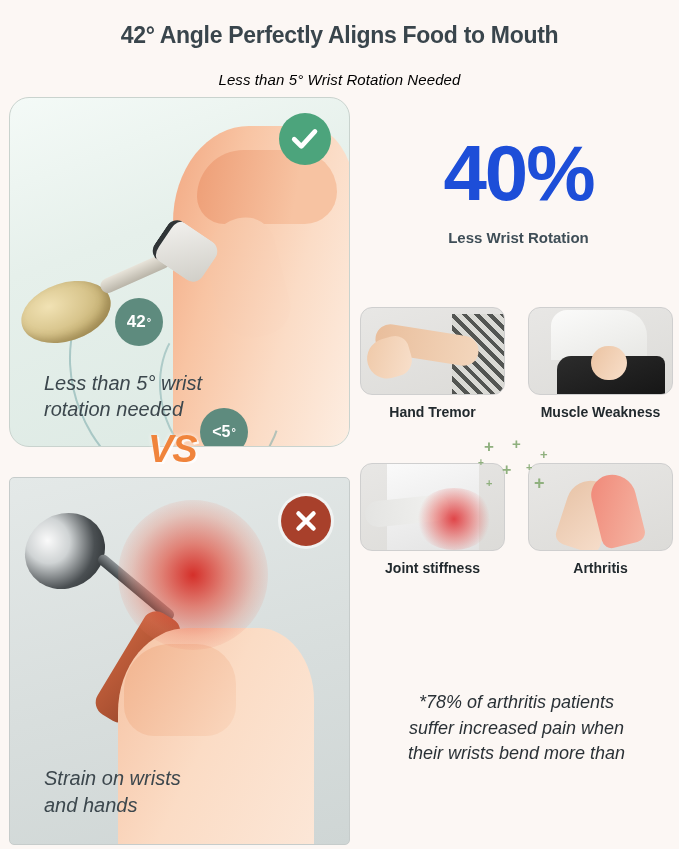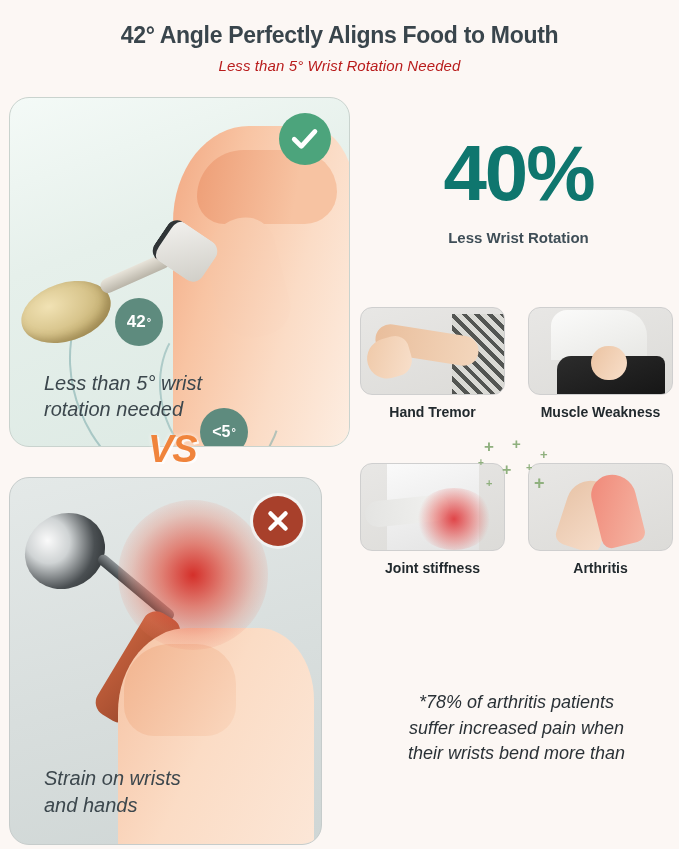--- a/index.html
+++ b/index.html
@@ -11,34 +11,34 @@
   }
   .page { position: relative; width: 679px; height: 849px; background: #FCF7F4; }
 
   
   .header { position: absolute; top: 22px; left: 0; width: 679px; text-align: center; }
   .headline {
     font-size: 23px; font-weight: bold; color: #39454C;
     letter-spacing: -0.3px; line-height: 1.2;
   }
   .subheadline {
-    margin-top: 7px; font-size: 15px; font-style: italic;
-    color: #b91c1c; letter-spacing: 0.1px;
+    margin-top: 21px; font-size: 15px; font-style: italic;
+    color: #000000; letter-spacing: 0.1px;
   }
 
   
   .panel-good {
     position: absolute; left: 9px; top: 97px; width: 341px; height: 350px;
     border-radius: 20px; border: 1px solid #C9D3CE;
     background: linear-gradient(160deg, #F4FAF7 0%, #E6F0EB 38%, #DCE9E3 100%);
     overflow: hidden;
   }
   .panel-bad {
-    position: absolute; left: 9px; top: 477px; width: 313px; height: 368px;
-    border-radius: 20px; border: 1px solid #C6CCCB;
+    position: absolute; left: 9px; top: 477px; width: 341px; height: 368px;
+    border-radius: 5px; border: 1px solid #C6CCCB;
     background: linear-gradient(165deg, #E4E9E8 0%, #D8DEDD 55%, #CFD6D5 100%);
     overflow: hidden;
   }
   .panel-caption {
     position: absolute; left: 34px; font-size: 20px; font-style: italic;
     color: #3C474D; line-height: 1.32; z-index: 6;
   }
   .cap-good { top: 272px; }
   .cap-bad  { bottom: 26px; }
 
@@ -149,21 +149,21 @@
   }
   .pain-glow {
     position: absolute; left: 118px; top: 500px; width: 150px; height: 150px;
     background: radial-gradient(circle, rgba(212,32,26,.92) 0%, rgba(226,70,52,.62) 30%, rgba(235,120,96,.30) 58%, rgba(250,200,180,0) 78%);
     border-radius: 50%; z-index: 5;
   }
 
   
   .stat-wrap { position: absolute; left: 358px; top: 136px; width: 321px; text-align: center; }
   .stat-number {
-    font-size: 78px; font-weight: bold; color: #0f766e;
+    font-size: 78px; font-weight: bold; color: #1d4ed8;
     line-height: 0.95; letter-spacing: -2px;
   }
   .stat-label {
     margin-top: 19px; font-size: 15px; font-weight: bold; color: #3F4E57;
   }
 
   
   .cond-grid {
     position: absolute; left: 360px; top: 307px; width: 313px;
     display: grid; grid-template-columns: 145px 145px;

